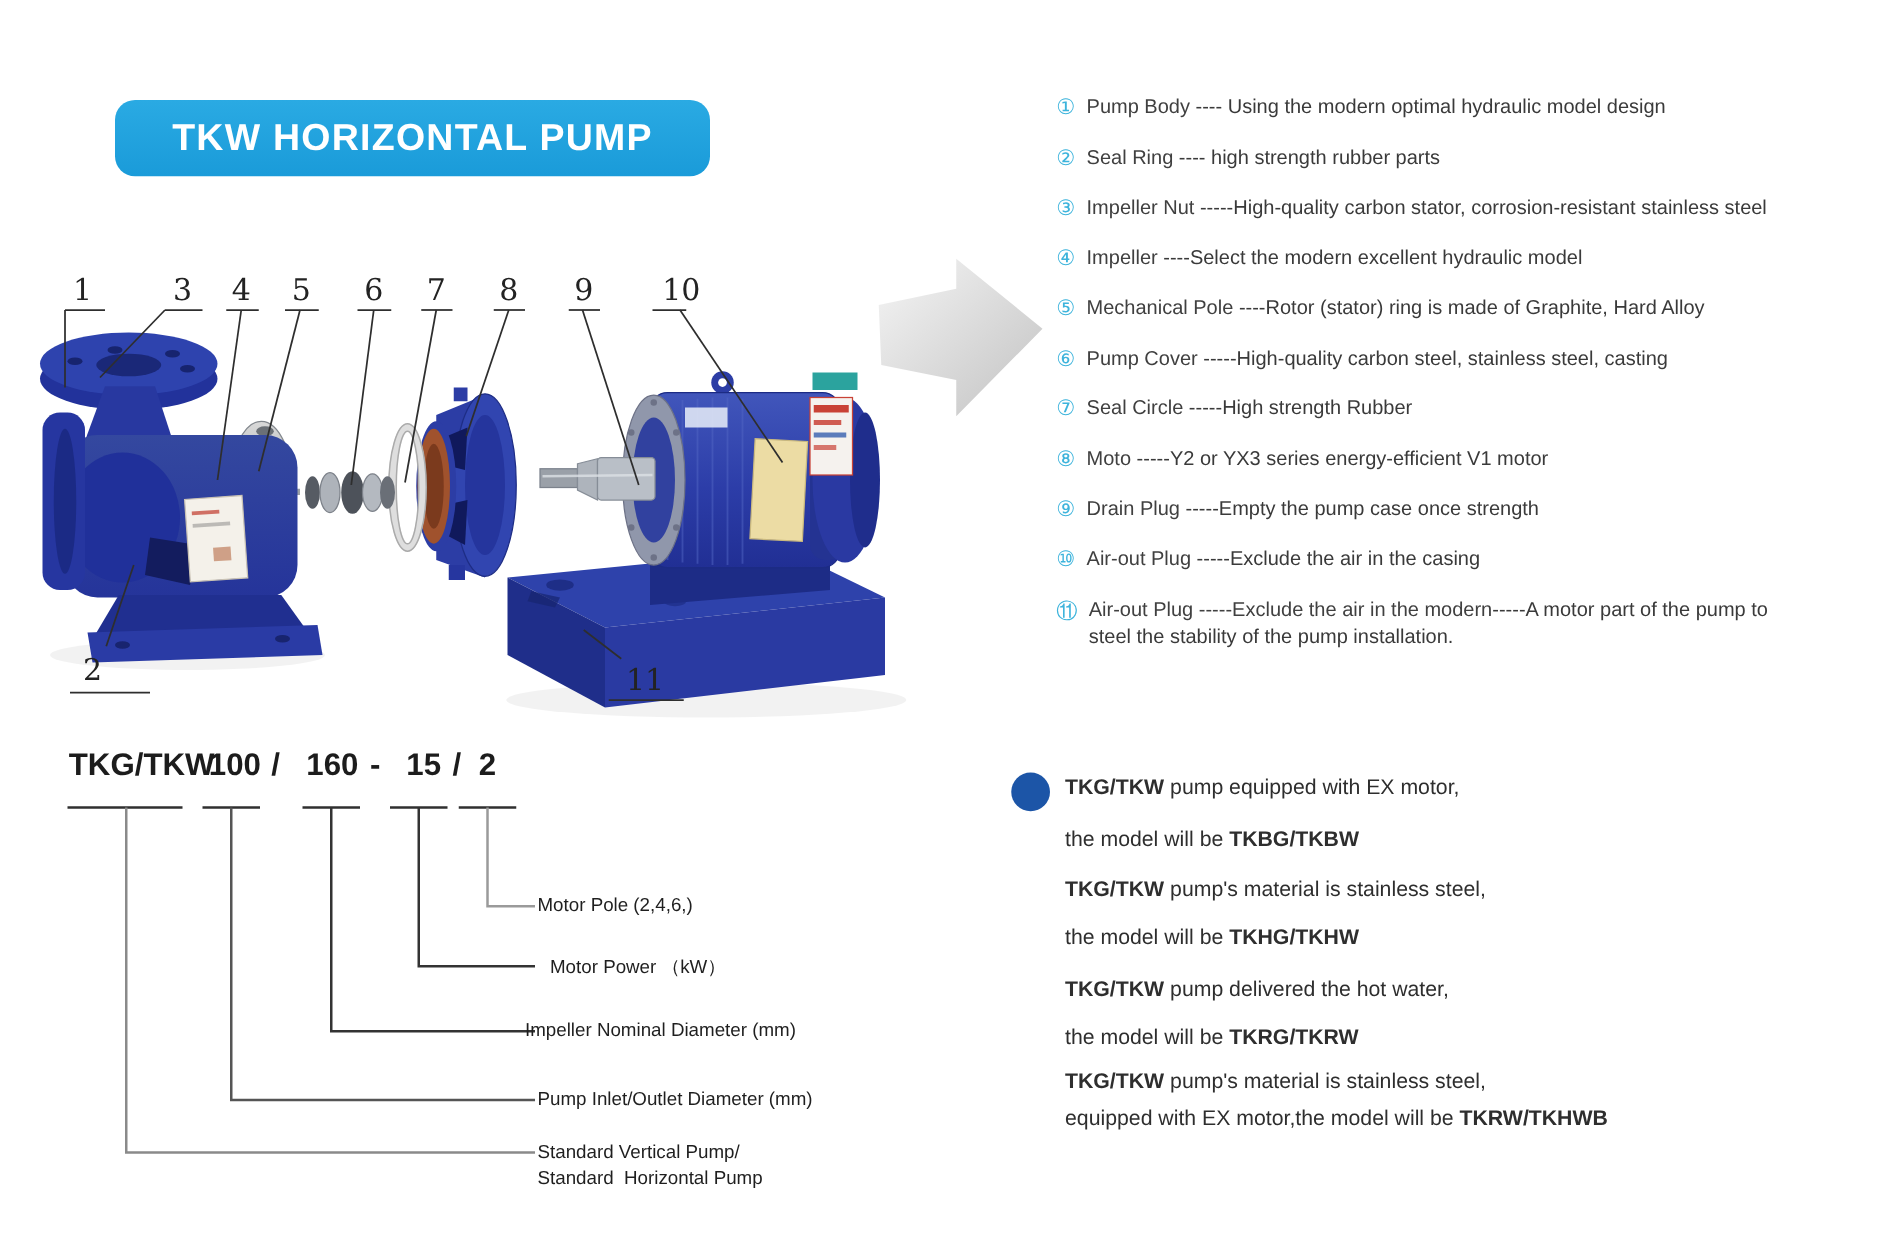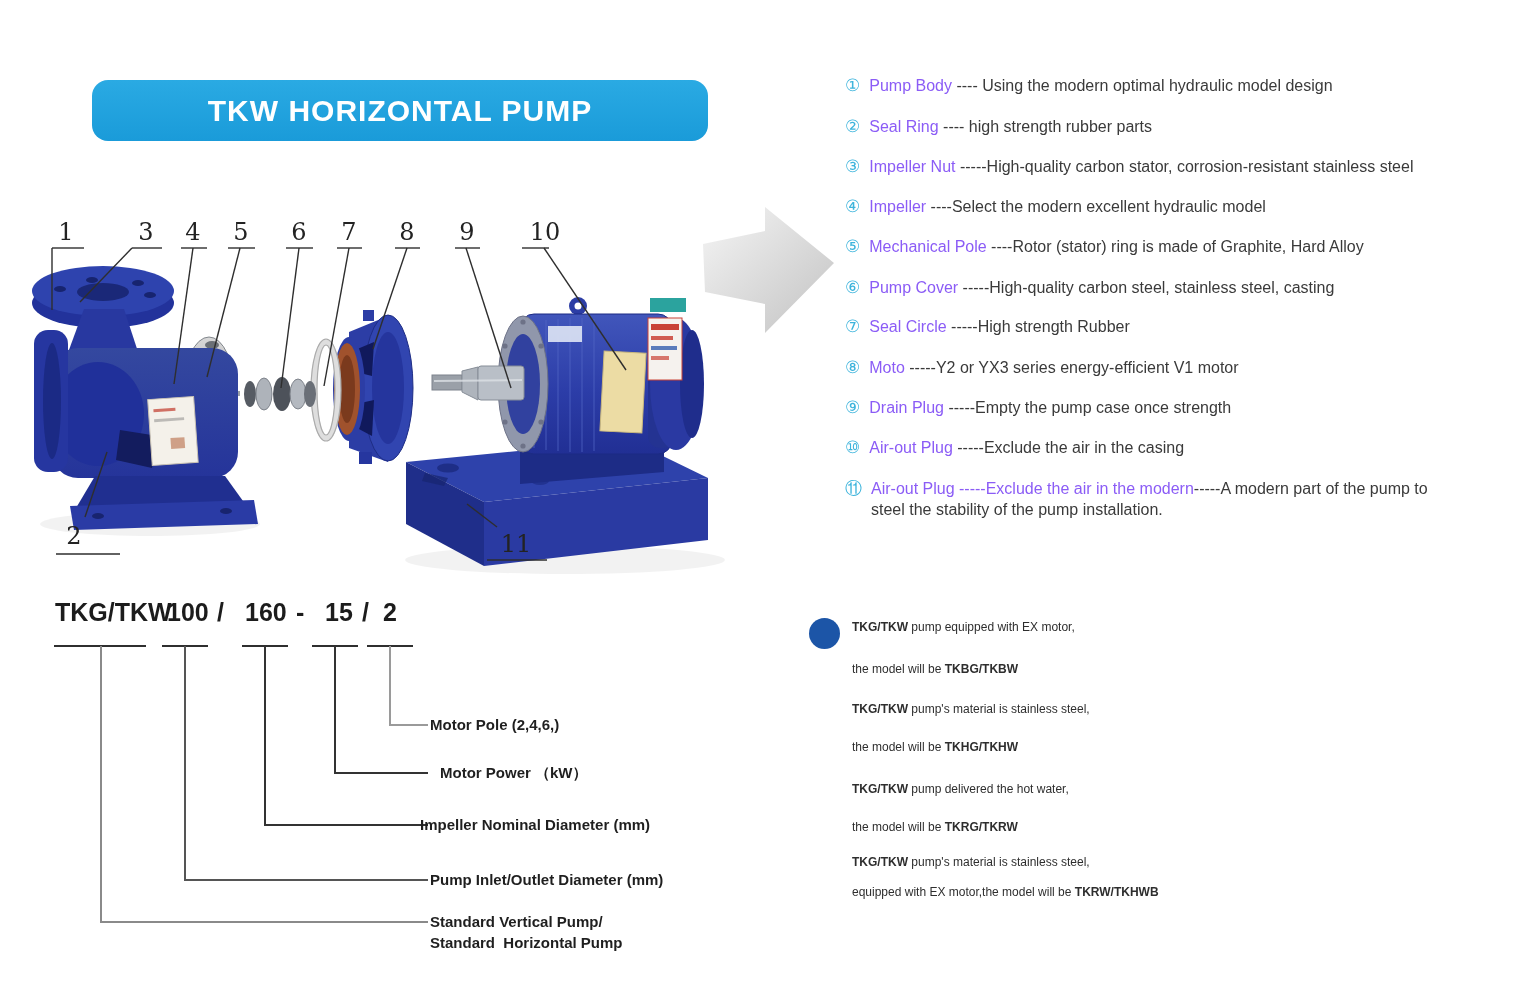--- a/index.html
+++ b/index.html
@@ -2,42 +2,42 @@
 <html><head>
 <meta charset="utf-8">
 <style>
   html,body{margin:0;padding:0;}
   body{
     width:1513px;height:1000px;position:relative;overflow:hidden;
     background:#ffffff;font-family:"Liberation Sans",sans-serif;
   }
   
   .banner{
-    position:absolute;left:92px;top:80px;width:616px;height:61px;
+    position:absolute;left:92px;top:80px;width:476px;height:61px;
     background:linear-gradient(180deg,#2aaae3 0%,#1a9bd9 100%);
     border-radius:16px;display:flex;align-items:center;justify-content:center;
   }
   .banner span{
     color:#ffffff;font-size:30px;font-weight:bold;letter-spacing:1px;white-space:pre;
   }
   
   svg.layer{position:absolute;left:0;top:0;}
   
   .plist{position:absolute;left:845px;top:0;width:660px;}
   .prow{position:absolute;display:flex;gap:9px;font-size:16px;line-height:21px;color:#3a3a3a;}
   .prow .pnum{color:#3db4dc;font-size:17px;flex:0 0 auto;}
   .prow .ptext{display:block;}
   .prow .ptext span{white-space:pre-wrap;}
-  .pname,.ptail{color:#8b5cf6;}
+  .pname,.ptail{color:#404040;}
   .psep,.pdesc,.pdesc2{color:#3a3a3a;}
   
   .mseg{position:absolute;top:598px;font-size:25px;font-weight:bold;color:#1c1c1c;white-space:pre;}
-  .mlabel{position:absolute;font-size:15px;font-weight:bold;color:#1f1f1f;white-space:pre;}
-  
-  .notes p{position:absolute;margin:0;font-size:12px;color:#2e2e2e;white-space:pre;}
+  .mlabel{position:absolute;font-size:15px;font-weight:normal;color:#1f1f1f;white-space:pre;}
+  
+  .notes p{position:absolute;margin:0;font-size:17px;color:#2e2e2e;white-space:pre;}
   .notes b{font-weight:bold;}
   .bullet{
     position:absolute;left:809px;top:618px;width:31px;height:31px;border-radius:50%;
     background:#1c55a7;
   }
 </style>
 </head>
 <body>
 
 <svg class="layer" width="1513" height="1000" viewBox="0 0 1513 1000">
@@ -287,21 +287,21 @@
   <div class="prow" style="top:397px">
       <span class="pnum">⑨</span>
       <span class="ptext"><span class="pname">Drain Plug</span><span class="psep"> -----</span><span class="pdesc">Empty the pump case once strength</span></span>
     </div>
   <div class="prow" style="top:437px">
       <span class="pnum">⑩</span>
       <span class="ptext"><span class="pname">Air-out Plug</span><span class="psep"> -----</span><span class="pdesc">Exclude the air in the casing</span></span>
     </div>
   <div class="prow" style="top:478px">
       <span class="pnum">⑪</span>
-      <span class="ptext"><span class="pname">Air-out Plug</span><span class="ptail"> -----Exclude the air in the modern</span><span class="psep">-----</span><span class="pdesc">A modern part of the pump to</span><br><span class="pdesc2">steel the stability of the pump installation.</span></span>
+      <span class="ptext"><span class="pname">Air-out Plug</span><span class="ptail"> -----Exclude the air in the modern</span><span class="psep">-----</span><span class="pdesc">A motor part of the pump to</span><br><span class="pdesc2">steel the stability of the pump installation.</span></span>
     </div>
 </div>
 
 <div>
   <span class="mseg" style="left:55px">TKG/TKW</span>
   <span class="mseg" style="left:167px">100</span>
   <span class="mseg" style="left:217px">/</span>
   <span class="mseg" style="left:245px">160</span>
   <span class="mseg" style="left:296px">-</span>
   <span class="mseg" style="left:325px">15</span>

